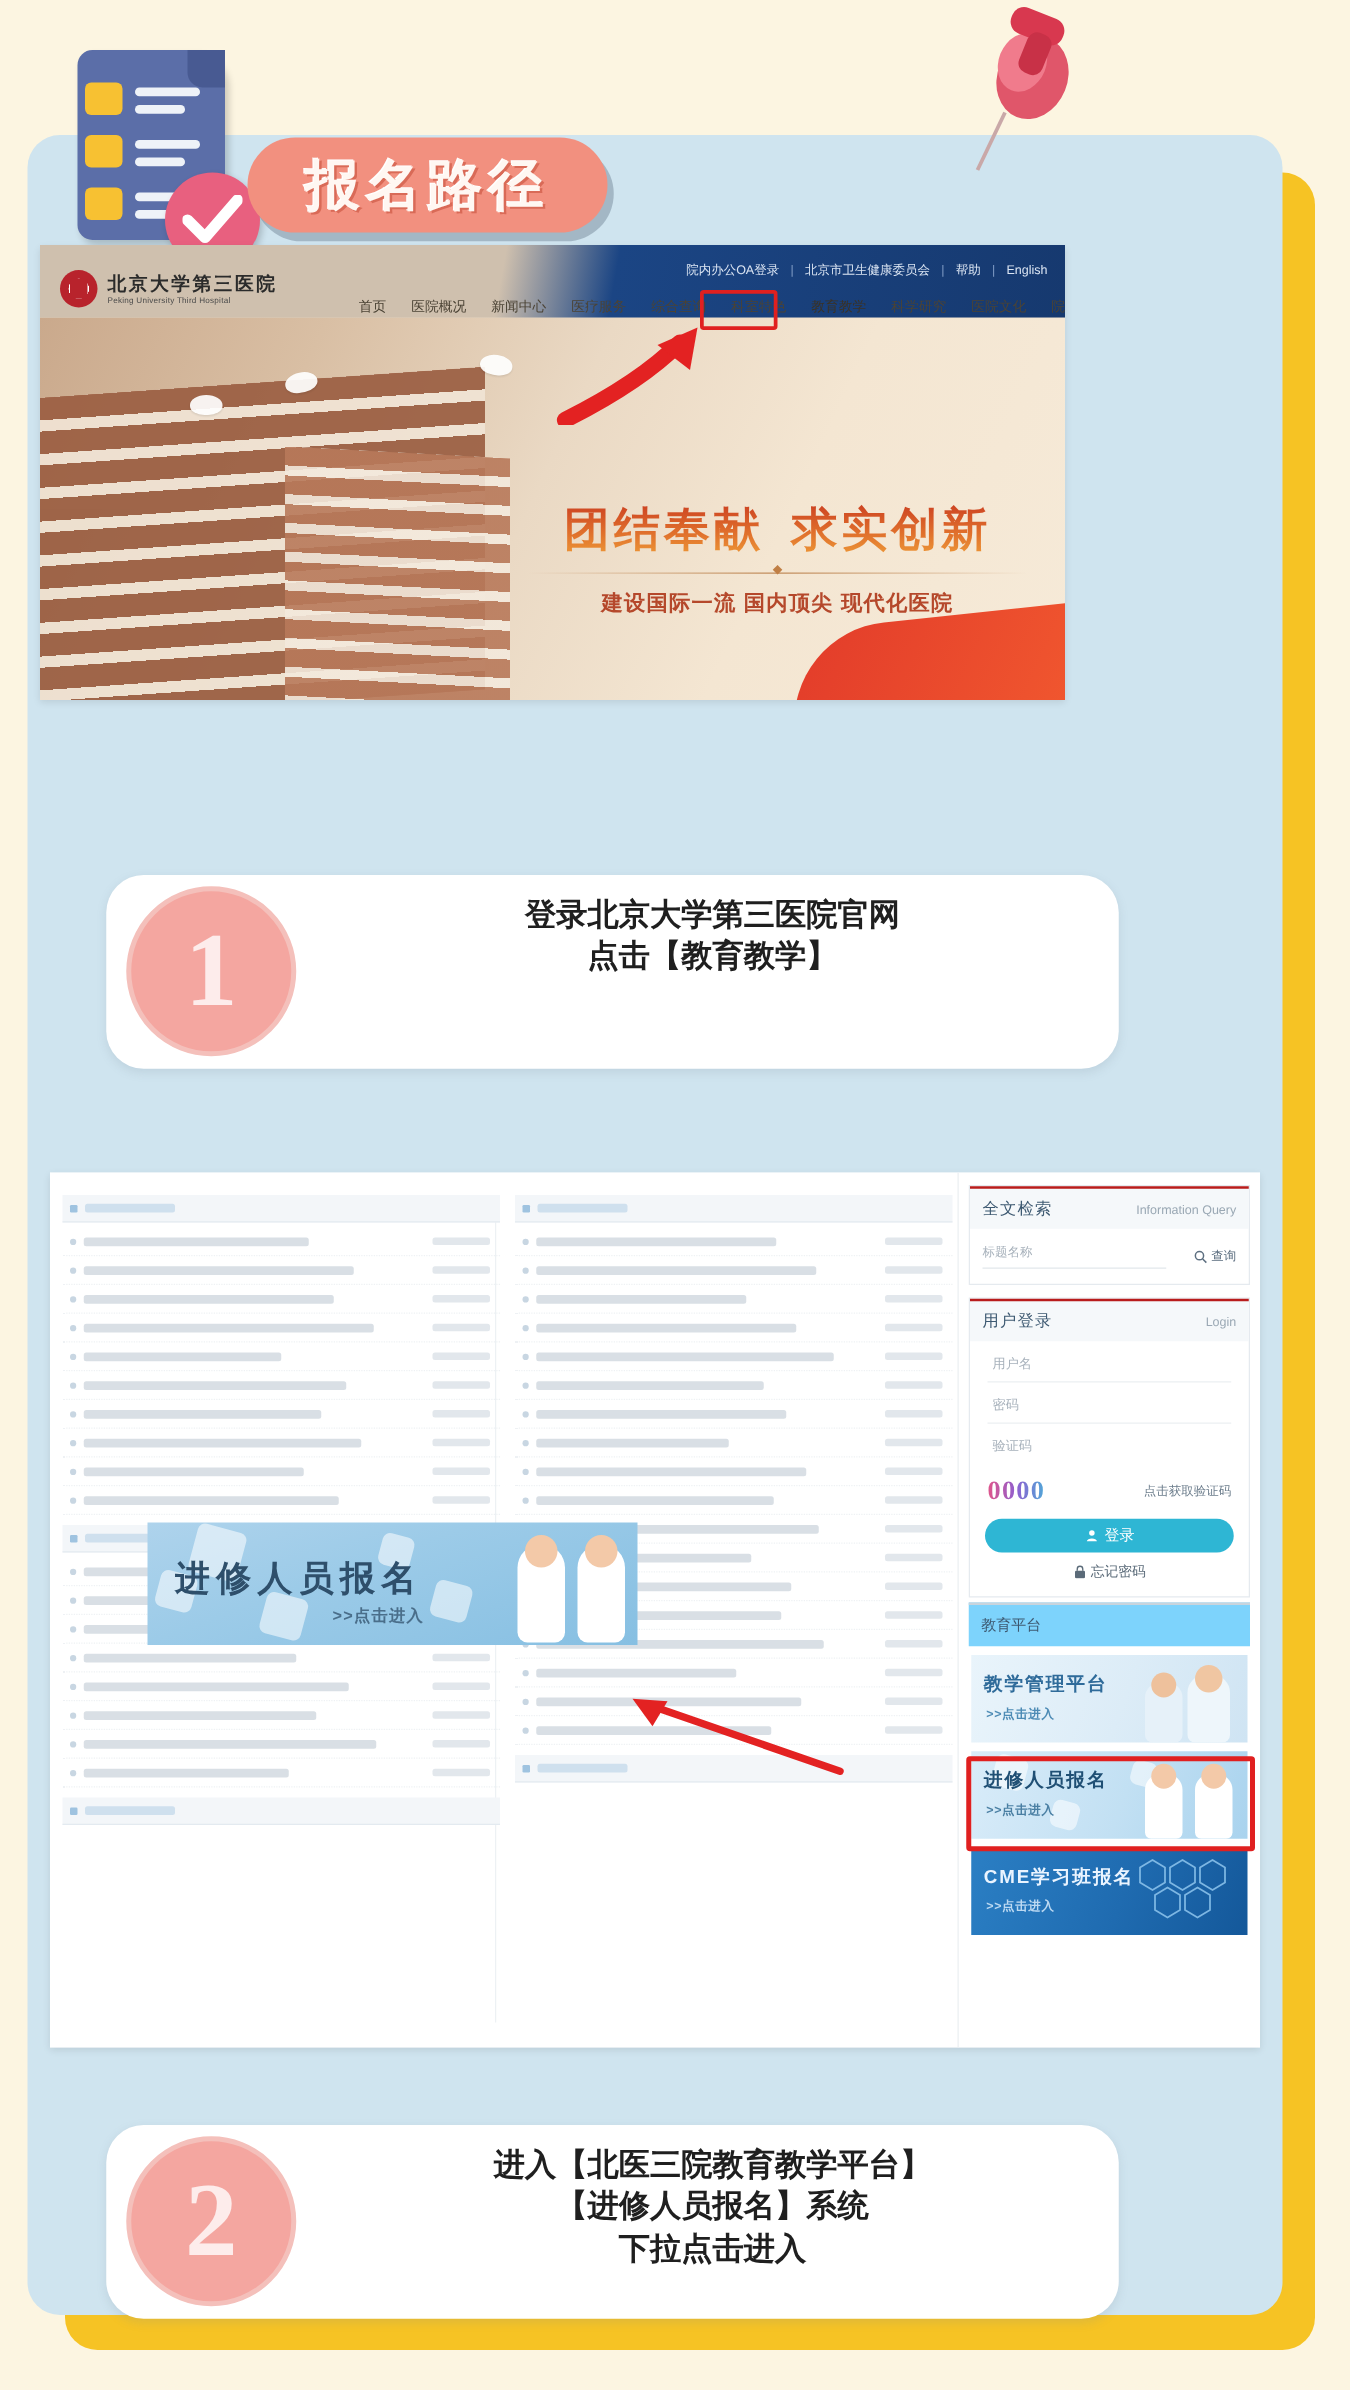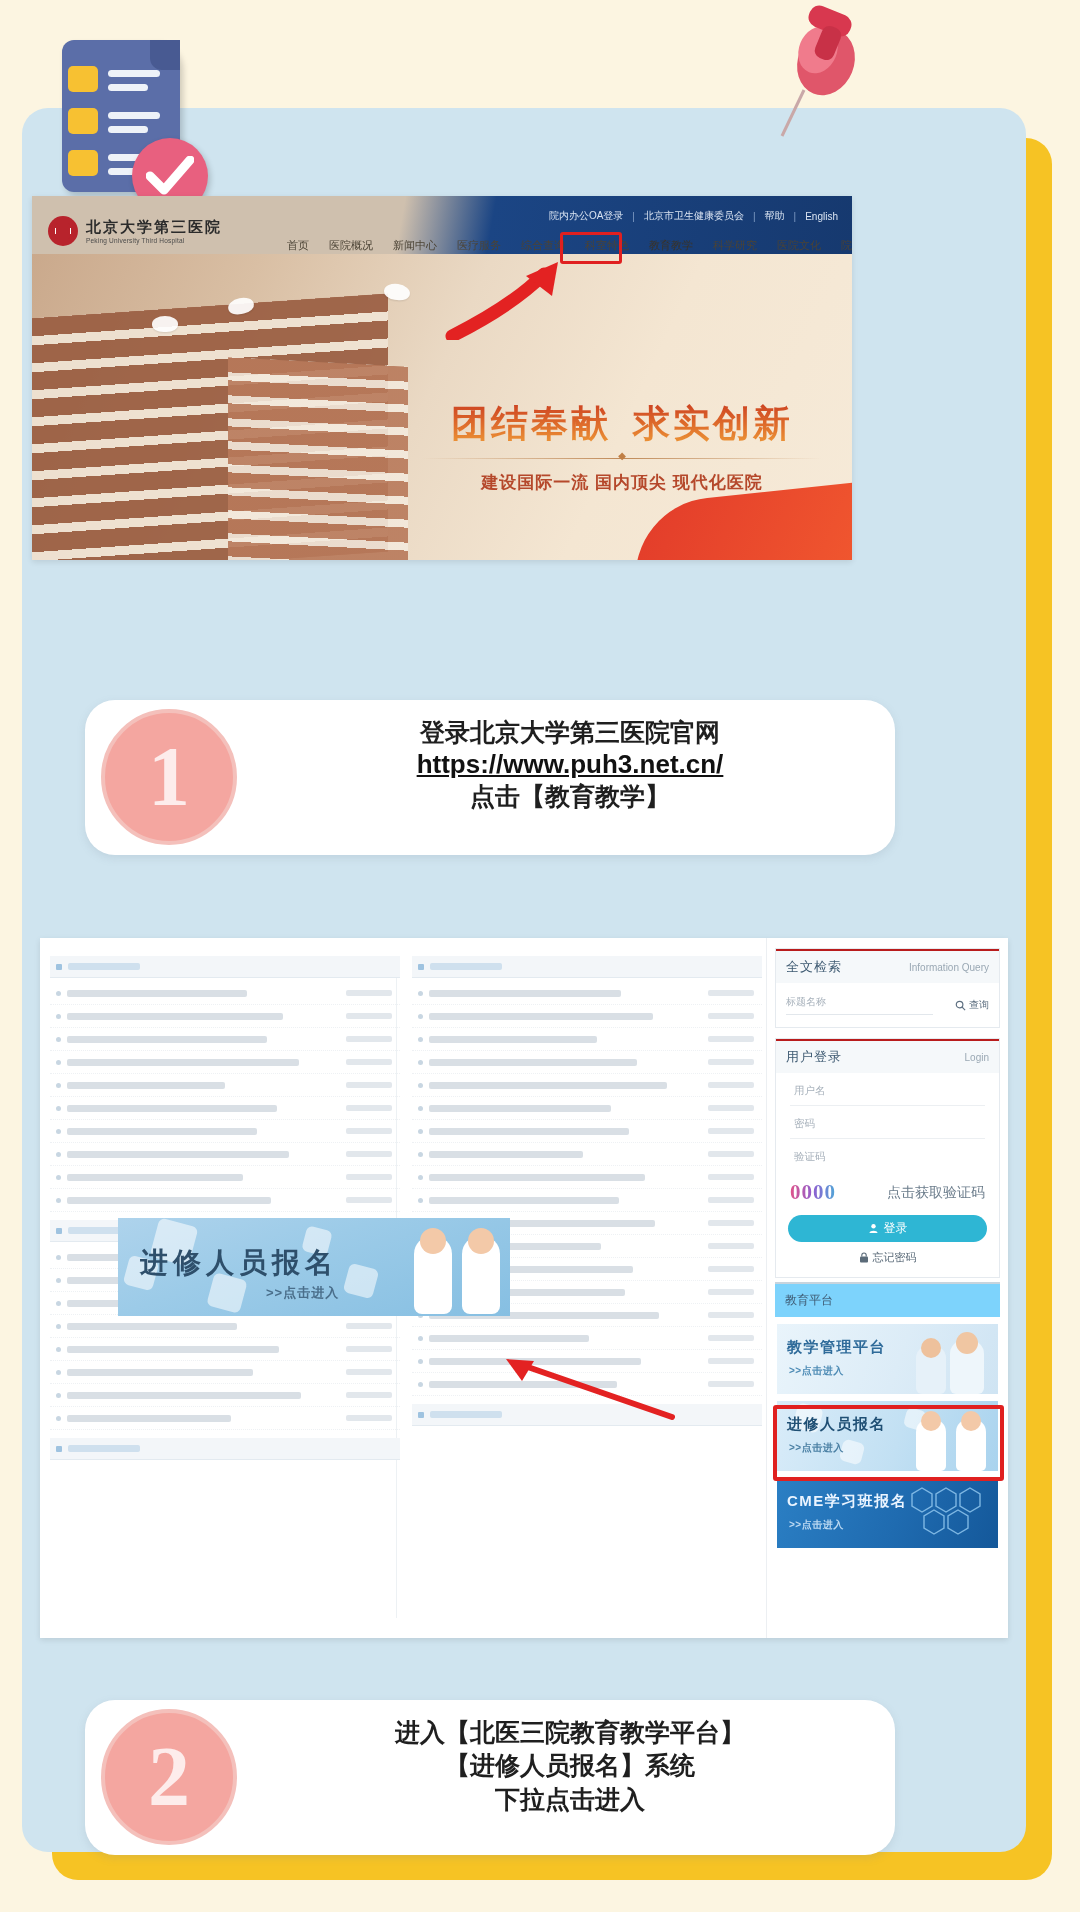--- a/index.html
+++ b/index.html
@@ -201,21 +201,21 @@
   }
   .sb-hdr .cn { font-size: 13px; color: #3e5a72; letter-spacing: 1px; }
   .sb-hdr .en { font-size: 10px; color: #9aa8b4; }
   .sb-srch { display:flex; align-items:center; padding: 12px 10px; gap: 22px; }
   .sb-srch .fld { flex:1; border-bottom: 1px solid #e2e7ec; font-size: 10px; color:#a7b1bb; padding-bottom: 5px; }
   .sb-srch .btn { font-size: 10px; color: #5d6f80; white-space: nowrap; display:flex; align-items:center; gap:3px; }
   .sb-field { margin: 0 14px; border-bottom: 1px solid #eceff2; padding: 11px 4px 7px; font-size: 10.5px; color: #a7b1bb; }
   .sb-cap { display:flex; align-items:center; justify-content:space-between; padding: 9px 14px 4px; }
   .sb-cap .code { font-size: 21px; font-weight: bold; letter-spacing: 1px; font-family:"Liberation Serif",serif;
                   background: linear-gradient(90deg,#e0548a,#8f5fd0,#4fa8d8); -webkit-background-clip:text; background-clip:text; color:transparent; }
-  .sb-cap .lnk { font-size: 14px; color: #6c7d8c; }
+  .sb-cap .lnk { font-size: 10px; color: #6c7d8c; }
   .sb-login {
     margin: 6px 12px 0; height: 27px; border-radius: 14px; background: #2eb6d4;
     display:flex; align-items:center; justify-content:center; gap:5px; color:#fff; font-size:12px;
   }
   .sb-forgot { text-align:center; padding: 8px 0 12px; font-size: 11px; color:#5b6b79; display:flex; align-items:center; justify-content:center; gap:4px; }
   .sb-plat-hdr { border-top:2px solid #c8d4dd; background:#7dd3fc; padding: 8px 10px; font-size:12px; color:#3e5a72; margin: 4px 8px 0; }
   .plat-card { margin: 7px 10px 0; height: 70px; position: relative; overflow: hidden; }
   .plat-card .pc-title { position:absolute; left: 10px; top: 14px; font-size: 15px; font-weight: bold; letter-spacing: 1.5px; }
   .plat-card .pc-sub { position:absolute; left: 12px; top: 40px; font-size: 10px; font-weight:bold; letter-spacing: .5px; }
   .pc1 { background: linear-gradient(110deg,#e9f4fb 0%,#dcecf7 55%,#cfe4f3 100%); }
@@ -263,20 +263,23 @@
       <div class="cb-line" style="left:46px; top:114px; width:52px;"></div>
       <div class="cb-line" style="left:46px; top:128px; width:40px;"></div>
     </div>
     <div class="cb-tick">
       <svg width="48" height="42" viewBox="0 0 48 42">
         <path d="M4 20 L18 34 L44 4" stroke="#ffffff" stroke-width="9" fill="none" stroke-linecap="round" stroke-linejoin="round"></path>
       </svg>
     </div>
   </div>
 
+  <div class="title-pill">
+    <span>报名路径</span>
+  </div>
 
   <div class="shot1">
     <div class="s1-hero">
       <div class="bldg"></div>
       <div class="bldg2"></div>
       <div class="dove" style="left:120px; top:62px;"></div>
       <div class="dove" style="left:196px; top:44px; transform:rotate(-12deg);"></div>
       <div class="dove" style="left:352px; top:30px; transform:rotate(8deg);"></div>
       <div class="hero-slogan">
         <div class="big">
@@ -330,21 +333,20 @@
       <path d="M118 2 L112 36 L86 16 Z" fill="#e32222"></path>
     </svg>
   </div>
 
   <div class="step-card step1">
     <div class="step-num">
       <span>1</span>
     </div>
     <div class="step-body">
       <div class="ln">登录北京大学第三医院官网</div>
-      <div class="url">https://www.puh3.net.cn/</div>
       <div class="ln">点击【教育教学】</div>
     </div>
   </div>
 
   <div class="shot2">
     <div class="s2-left">
       <div class="s2-divider"></div>
       <div class="s2-cols">
         <div class="s2-col">
           <div class="s2-sechdr">

